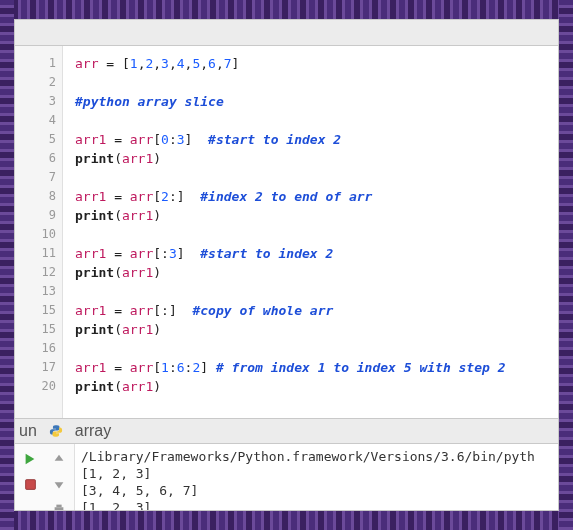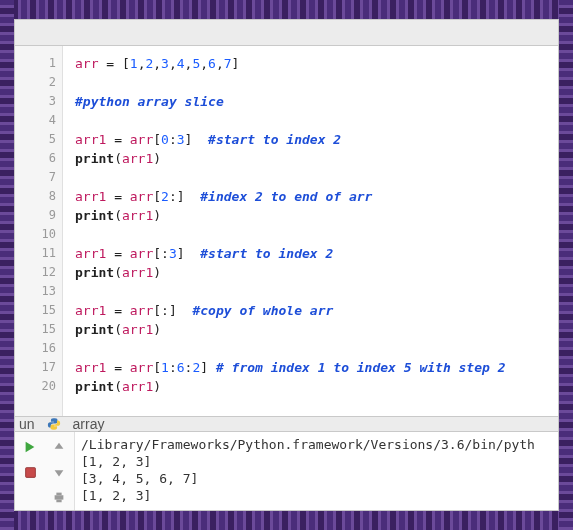--- a/index.html
+++ b/index.html
@@ -109,40 +109,40 @@
 
   .tok-var { color: #be185d; }
   .tok-op  { color: #222; }
   .tok-num { color: #1a5cff; }
   .tok-pun { color: #222; }
   .tok-com { color: #1d4ed8; font-style: italic; font-weight: bold; }
   .tok-fn  { color: #222; font-weight: bold; }
   .tok-brk { color: #222; }
 
   .run-header {
-    height: 16px;
+    height: 26px;
     background: #ececec;
     border-top: 1px solid #c9c9c9;
     border-bottom: 1px solid #c9c9c9;
     display: flex;
     align-items: center;
     padding-left: 4px;
     font-family: -apple-system, Arial, sans-serif;
-    font-size: 14px;
+    font-size: 16px;
     color: #555;
     gap: 12px;
   }
   .run-header .py-icon-sm {
     width: 14px; height: 14px;
     display: inline-flex;
   }
 
   .console {
     display: flex;
-    height: 78px;
+    height: 66px;
     background: #fff;
   }
   .console-toolbar {
     width: 60px;
     padding: 4px 2px;
     display: grid;
     grid-template-columns: 1fr 1fr;
     grid-auto-rows: 22px;
     gap: 3px;
     border-right: 1px solid #e0e0e0;

